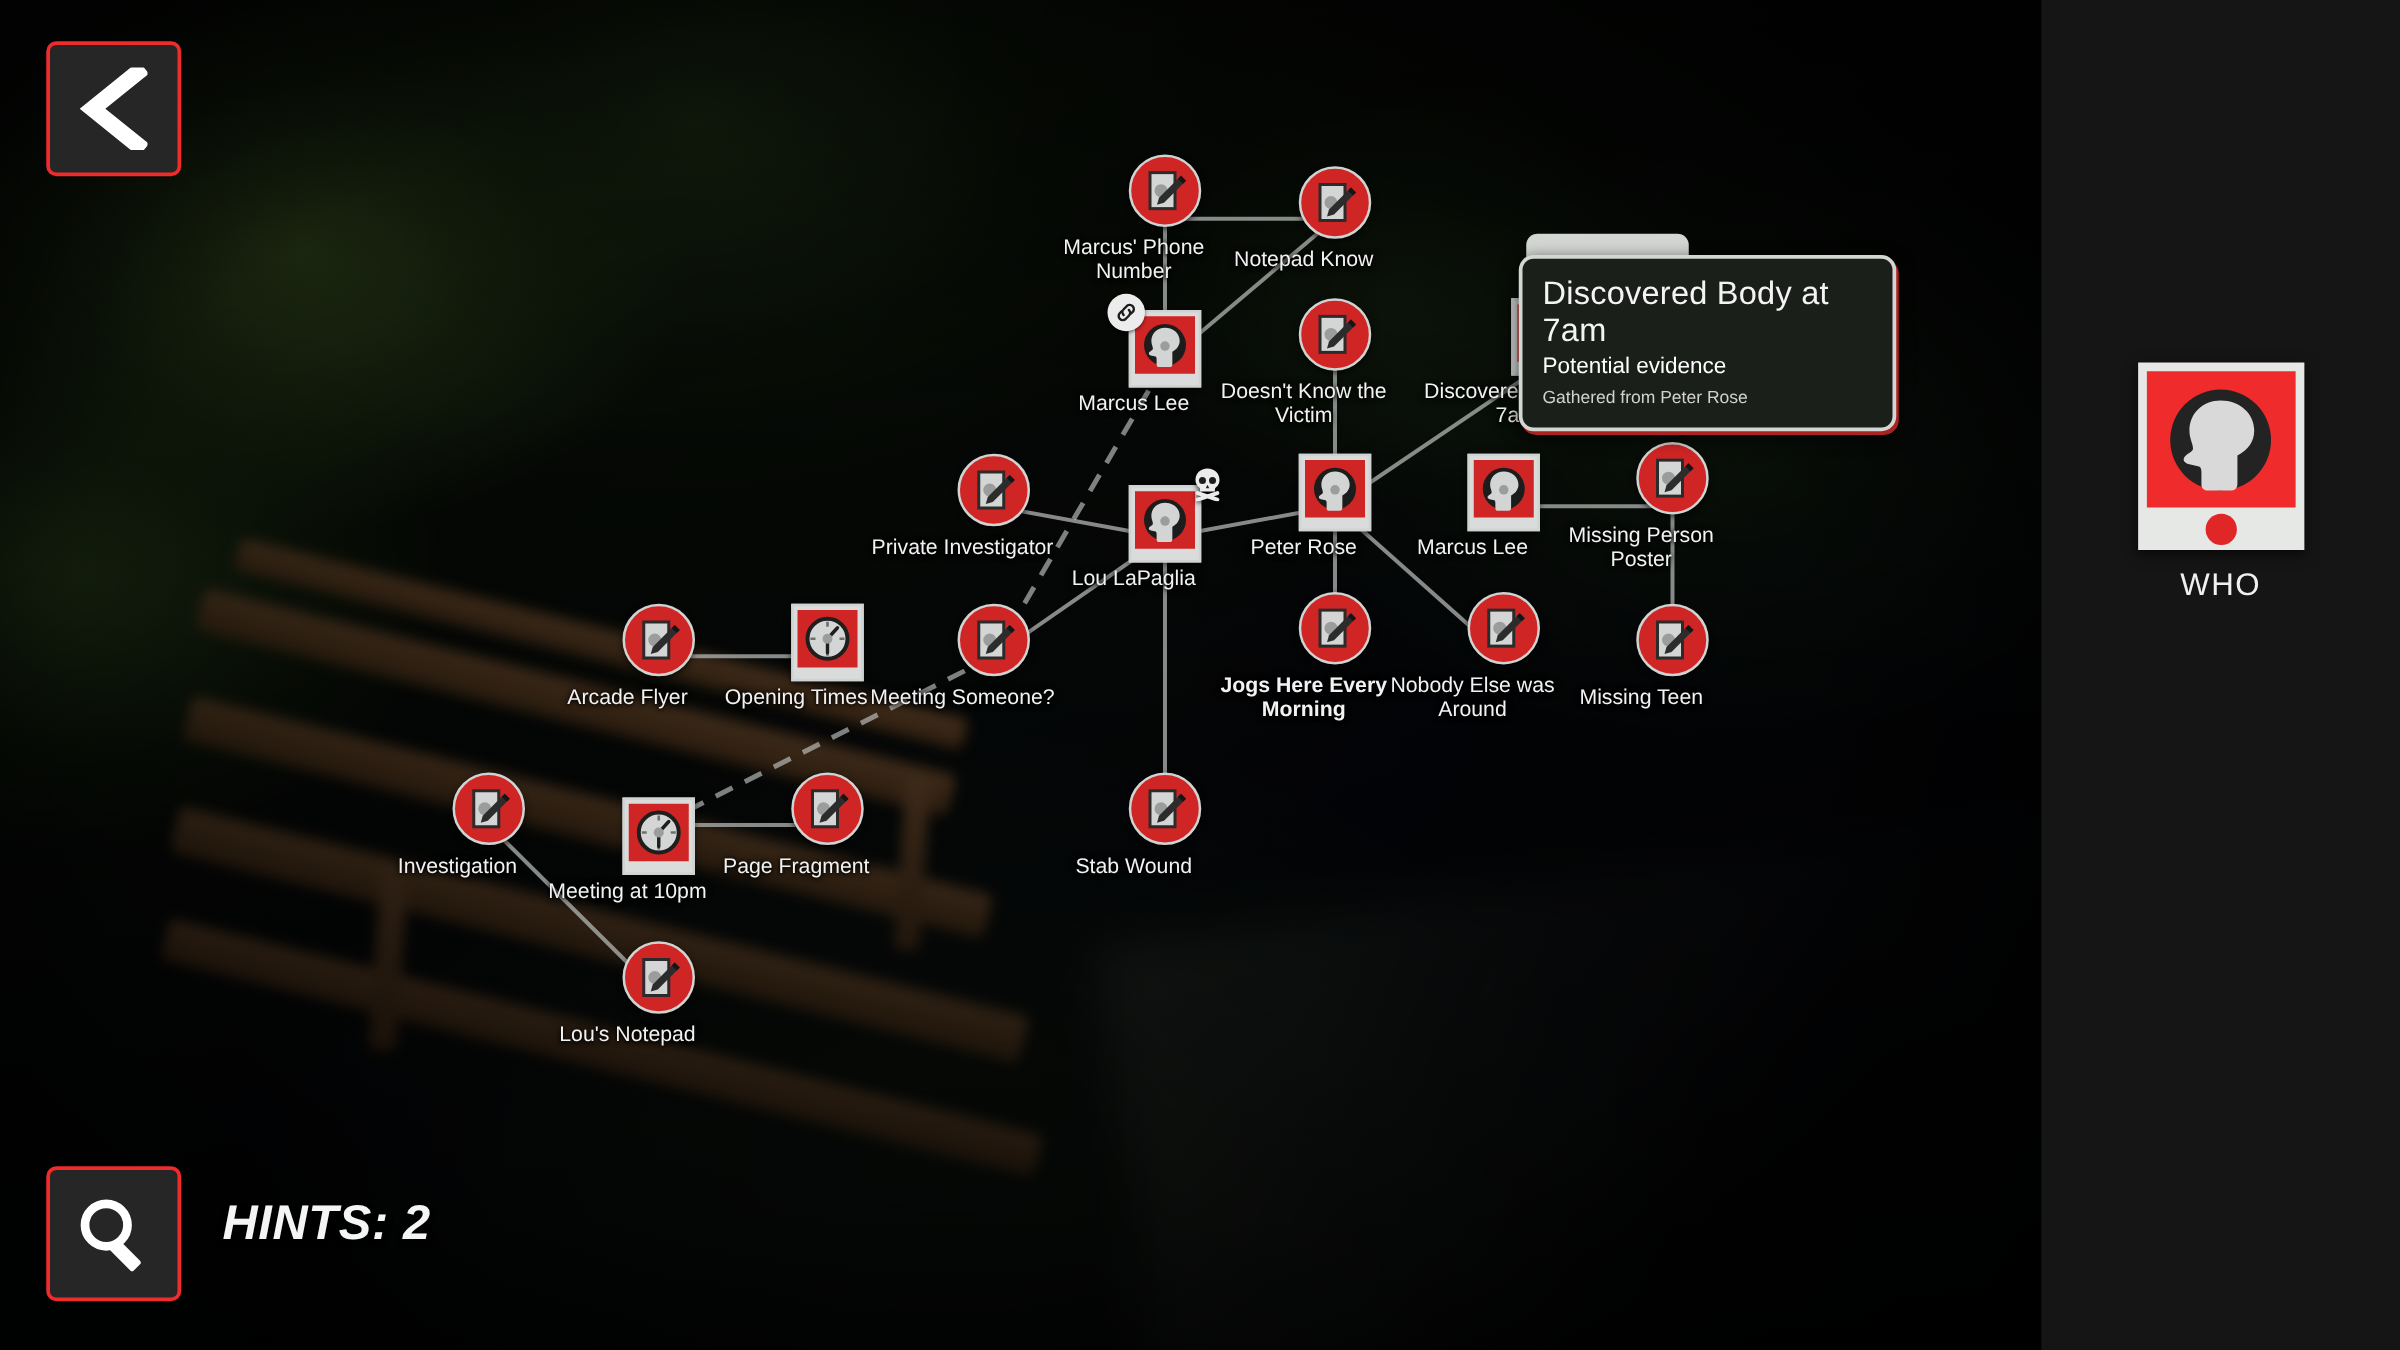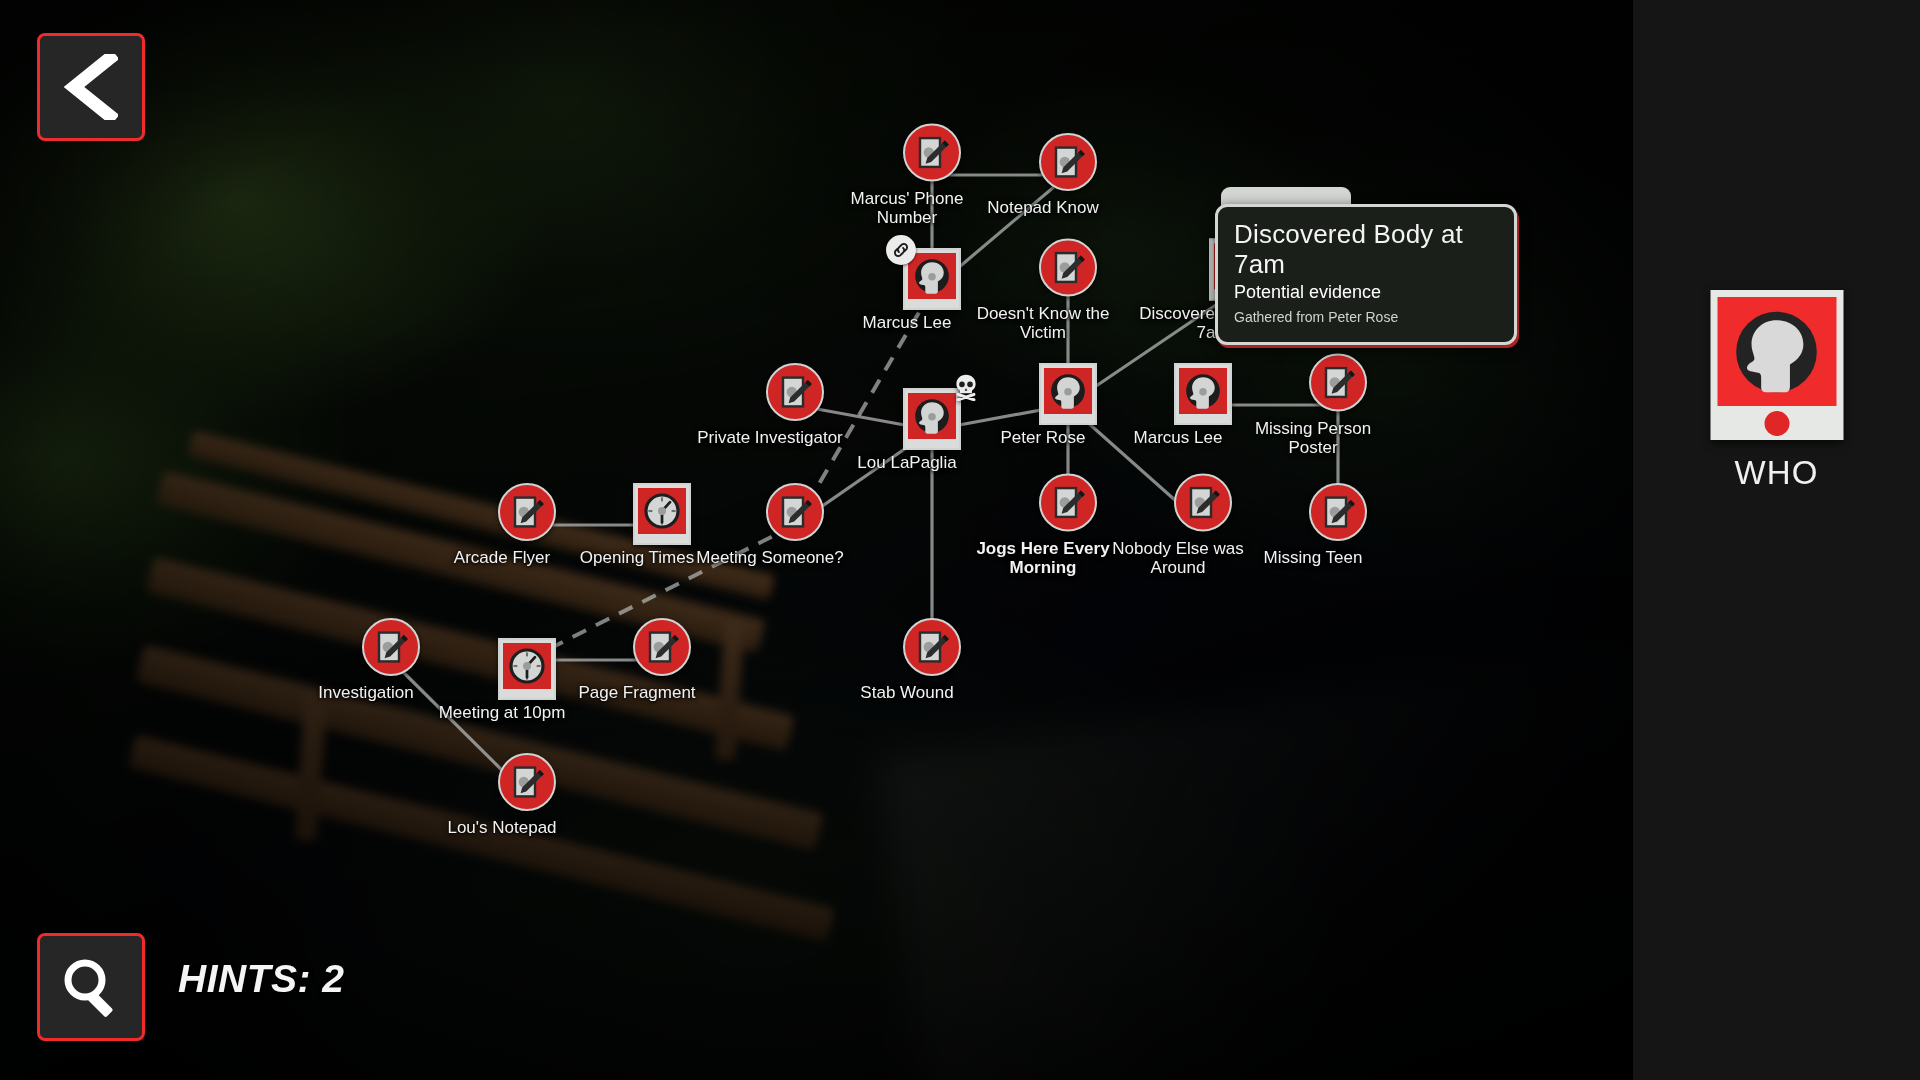--- a/index.html
+++ b/index.html
@@ -157,21 +157,21 @@
   }
   .pane2.red  { background:#ef2b2b; }
   .pane2.gray { background:#7e7e7e; }
   .polaroid .dot {
     width:25px; height:25px; border-radius:50%; margin:5px auto 0 auto;
   }
   .dot.red  { background:#e02626; }
   .dot.white{ background:#f0f0f0; border:1px solid #b9b9b9; }
   .rail-label {
     margin-top:14px; text-align:center; color:#f0f0f0;
-    font-size:33px; letter-spacing:1.2px;
+    font-size:25px; letter-spacing:1.2px;
   }
 </style>
 </head>
 <body>
 
 <div id="app">
 
   <div id="board">
     <div id="bg-photo"></div>
     <div id="bg-bench">

